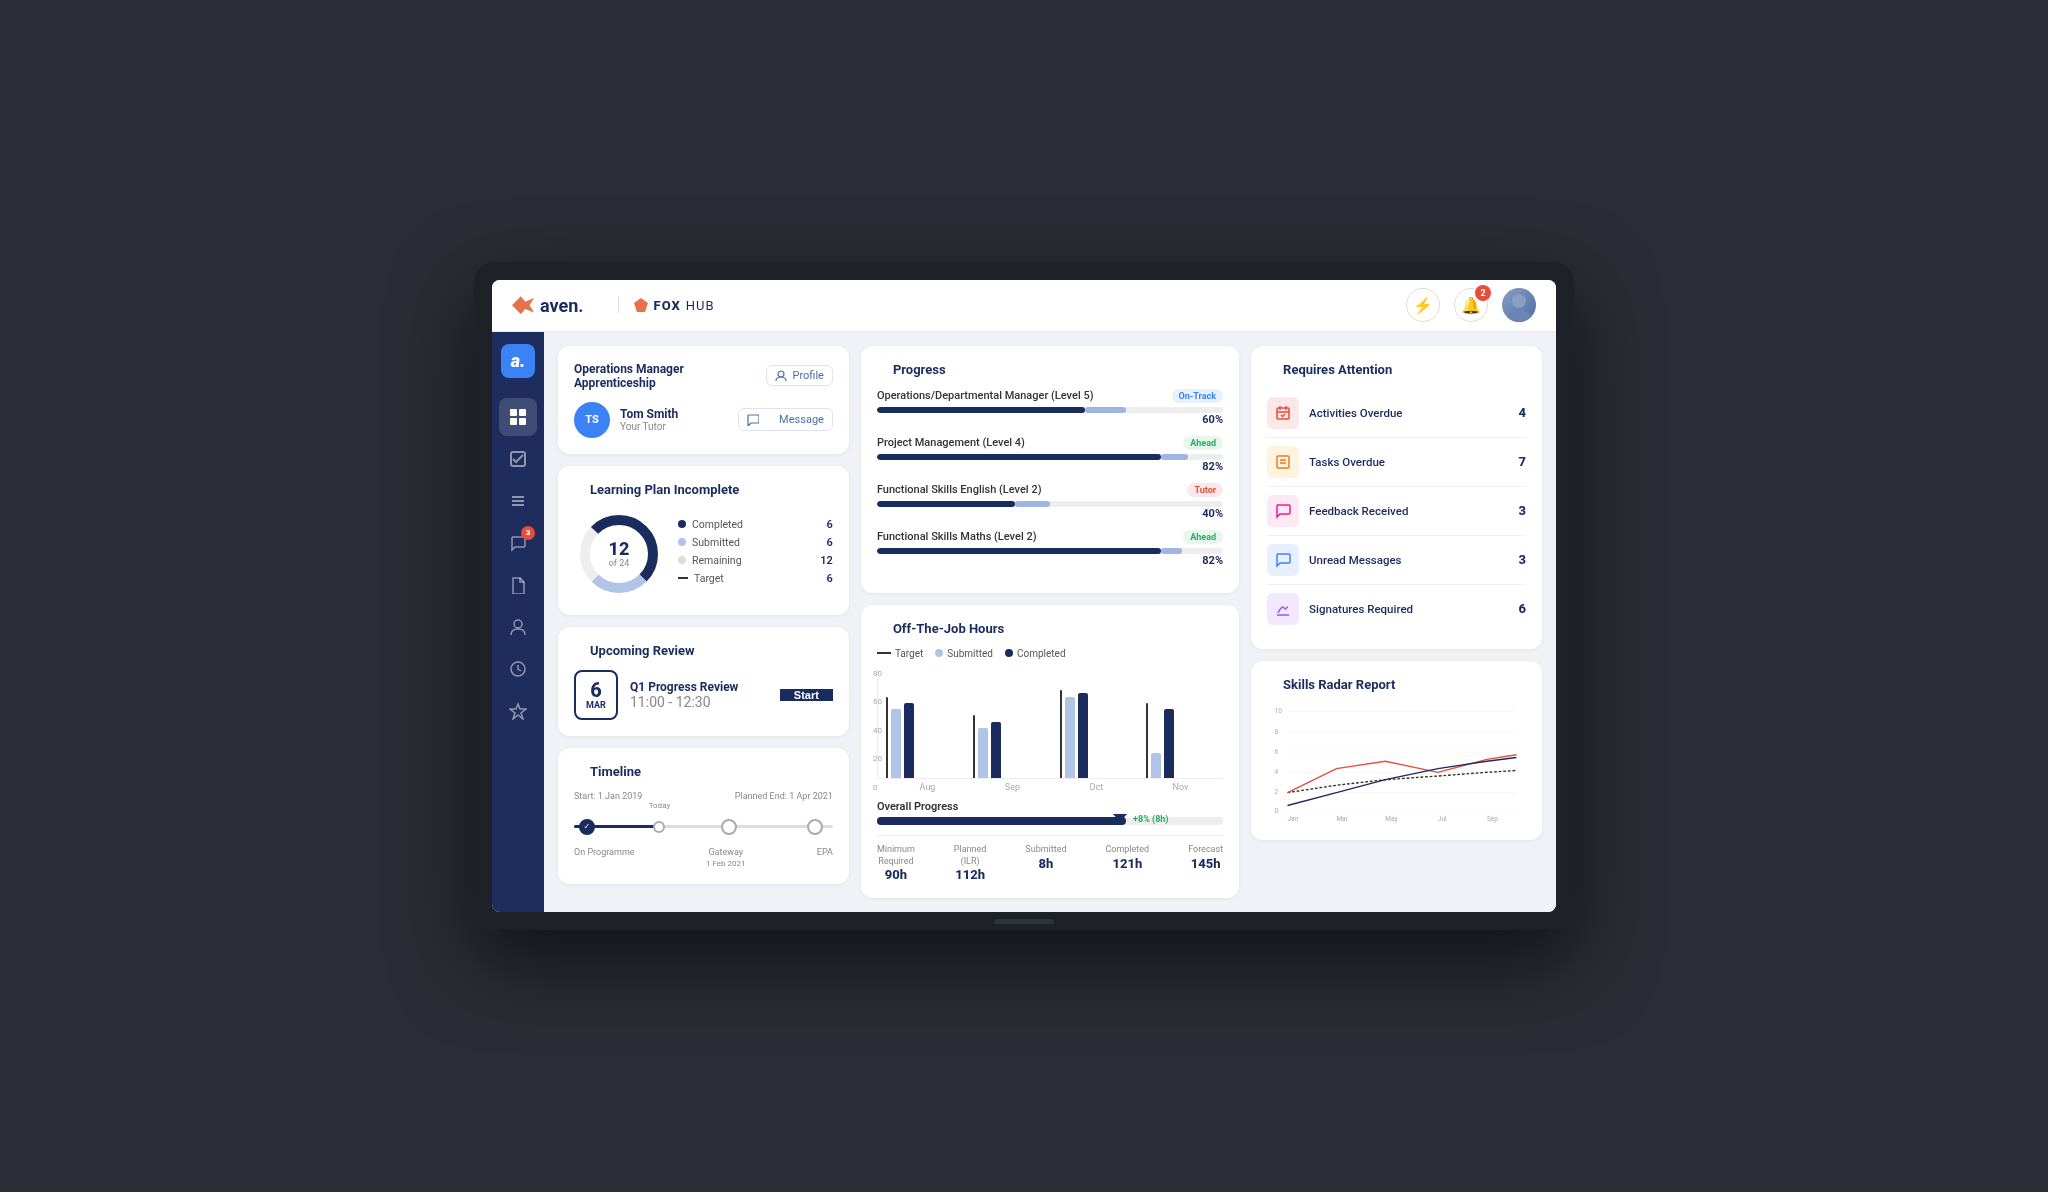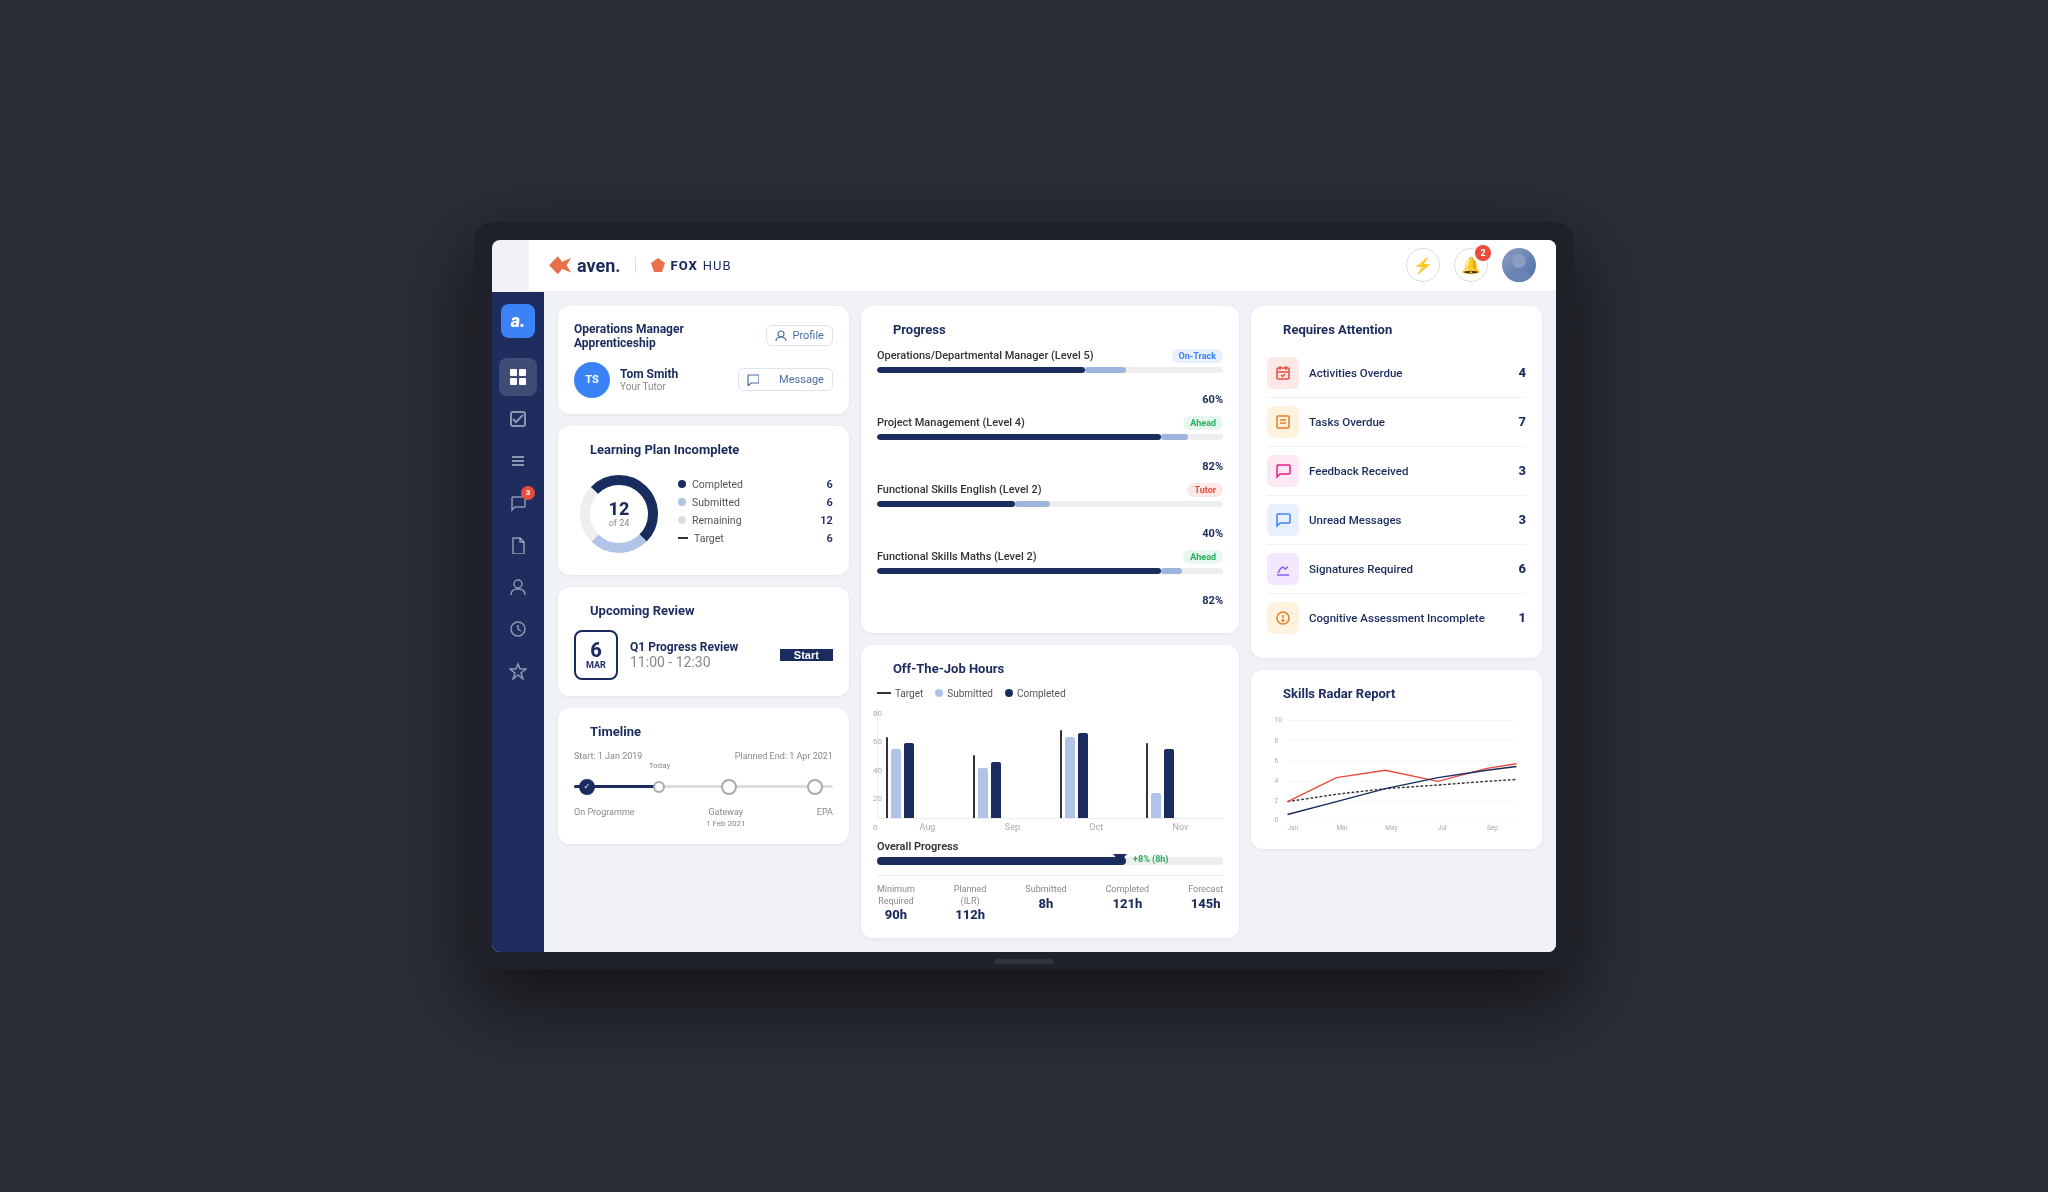--- a/index.html
+++ b/index.html
@@ -26,22 +26,21 @@
       flex-direction: column;
     }
     
     .top-bar {
       background: #fff;
       height: 52px;
       display: flex;
       align-items: center;
       padding: 0 20px;
       border-bottom: 1px solid #eee;
-      gap: 8px;
-      margin-left: 37px;
+      gap: 28px;
     }
     .logo-aven {
       display: flex;
       align-items: center;
       gap: 6px;
       font-weight: 700;
       font-size: 18px;
       color: #1a2b5e;
     }
     .logo-aven .bird {
@@ -408,21 +407,21 @@
       border-radius: 3px;
       background: #a0b4e0;
       position: absolute;
       top: 0;
     }
     .progress-pct {
       font-size: 11px;
       font-weight: 700;
       color: #1a2b5e;
       text-align: right;
-      margin-top: 20px;
+      margin-top: 0;
     }
     
     .otj-legend {
       display: flex;
       gap: 12px;
       margin-bottom: 10px;
     }
     .otj-legend-item {
       display: flex;
       align-items: center;
@@ -964,31 +963,20 @@
             <div class="attention-item">
               <div class="attention-icon purple">
                 <svg width="16" height="16" viewBox="0 0 16 16" fill="none" stroke="#8b5cf6" stroke-width="1.5">
                     <path d="M3 12c2-4 4-6 5-6s1 2 2 2 2-2 3-2"></path>
                     <line x1="2" y1="14" x2="14" y2="14"></line>
                   </svg>
               </div>
               <span class="attention-text">Signatures Required</span>
               <span class="attention-count">6</span>
             </div>
-            <div class="attention-item">
-              <div class="attention-icon orange">
-                <svg width="16" height="16" viewBox="0 0 16 16" fill="none" stroke="#e67e22" stroke-width="1.5">
-                    <circle cx="8" cy="8" r="6"></circle>
-                    <line x1="8" y1="5" x2="8" y2="8"></line>
-                    <circle cx="8" cy="10.5" r="0.8" fill="#e67e22"></circle>
-                  </svg>
-              </div>
-              <span class="attention-text">Cognitive Assessment Incomplete</span>
-              <span class="attention-count">1</span>
-            </div>
           </div>
 
           <div class="card">
             <div class="card-title">Skills Radar Report</div>
             <div class="skills-chart">
               <svg class="skills-svg" viewBox="0 0 280 130">
 
                 <text x="8" y="10" font-size="7" fill="#aaa">10</text>
                 <text x="8" y="32" font-size="7" fill="#aaa">8</text>
                 <text x="8" y="54" font-size="7" fill="#aaa">6</text>

